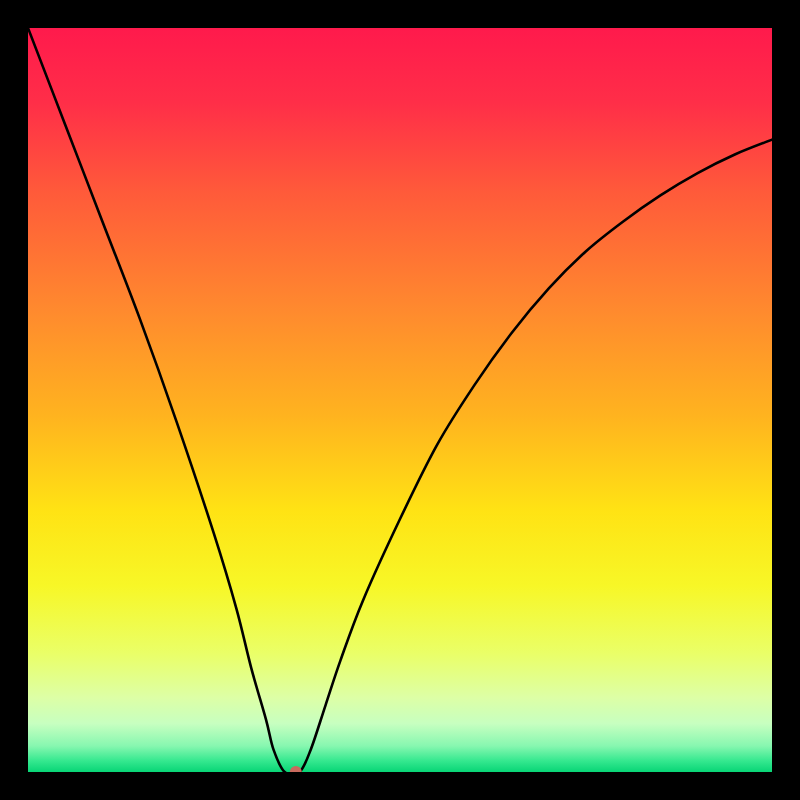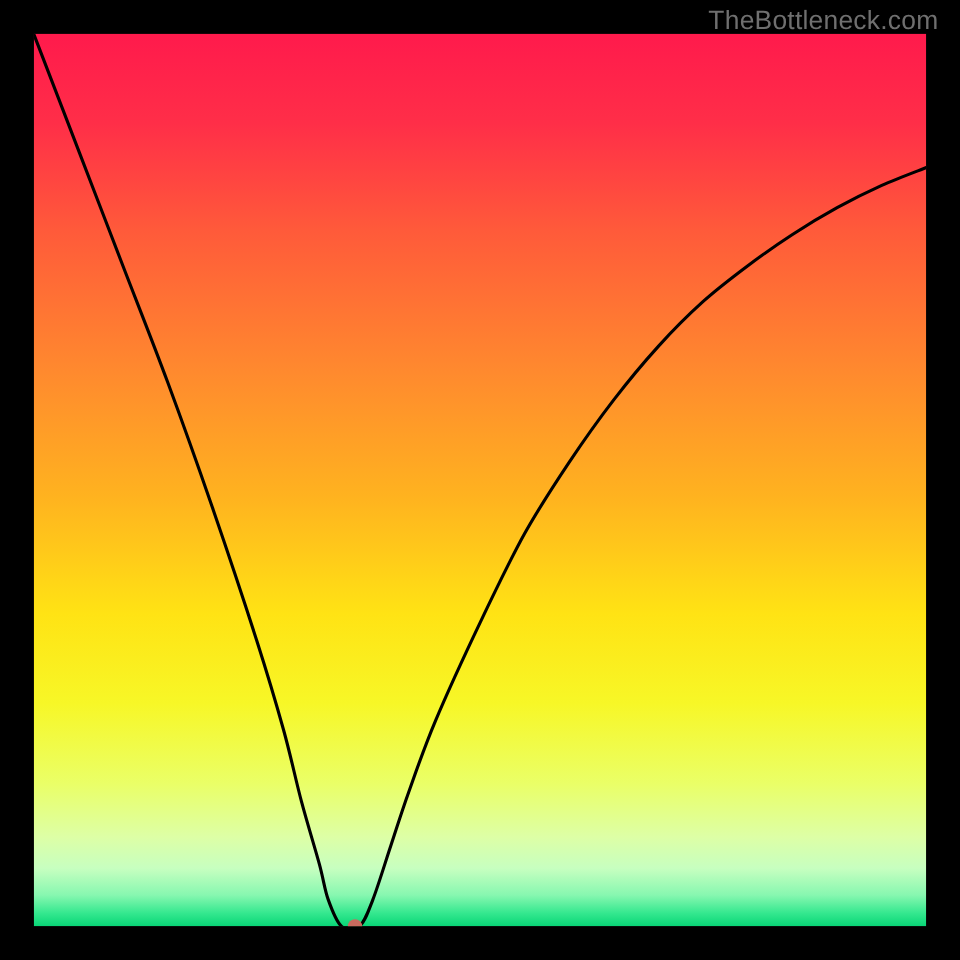--- a/index.html
+++ b/index.html
@@ -77,14 +77,13 @@
       </defs>
       <rect x="0" y="0" width="744" height="744" fill="url(#bg)"></rect>
     </svg>
 
     <svg class="curve" viewBox="0 0 744 744" preserveAspectRatio="none">
       <path id="curve-path" fill="none" stroke="#000" stroke-width="2.6" stroke-linejoin="round" stroke-linecap="round" d="M0,0 C6.2,16.120000000000005 24.800000000000004,64.48000000000002 37.2,96.72000000000003 C49.6,128.96000000000004 62.00000000000001,161.20000000000005 74.4,193.44000000000005 C86.80000000000001,225.68000000000006 99.19999999999999,256.68000000000006 111.6,290.16 C124,323.64 136.4,358.36 148.8,394.32 C161.20000000000002,430.28 176.07999999999998,474.91999999999996 186,505.91999999999996 C195.92000000000002,536.92 202.12000000000003,557.9999999999999 208.32000000000002,580.3199999999999 C214.52,602.64 218.23999999999998,621.24 223.2,639.84 C228.16,658.44 234.36,678.28 238.08,691.92 C241.8,705.56 242.42000000000002,713 245.52,721.68 C248.62,730.3599999999999 252.34,740.28 256.68,744 C261.02,747.72 267.22,747.72 271.56,744 C275.9,740.28 278.38,732.8399999999999 282.72,721.68 C287.06000000000006,710.52 292.64000000000004,691.92 297.6,677.04 C302.56,662.16 306.28,649.76 312.47999999999996,632.4 C318.67999999999995,615.04 324.88,596.44 334.8,572.88 C344.72,549.3199999999999 359.6,517.0799999999999 372,491.03999999999996 C384.4,464.99999999999994 396.80000000000007,438.96 409.20000000000005,416.64 C421.6,394.32 434,375.72 446.4,357.12 C458.79999999999995,338.52 471.20000000000005,321.16 483.6,305.04 C496,288.92 508.4,274.03999999999996 520.8,260.4 C533.1999999999999,246.76 545.6,234.36000000000004 558,223.20000000000005 C570.4,212.04000000000005 582.8000000000001,202.74000000000007 595.2,193.44000000000005 C607.6,184.14000000000004 620,175.46 632.4,167.39999999999998 C644.8,159.33999999999995 657.2,151.89999999999992 669.6,145.07999999999993 C682,138.25999999999993 694.4,132.06 706.8,126.48000000000002 C719.1999999999999,120.90000000000003 737.8,114.08000000000003 744,111.60000000000002"></path>
       <circle id="marker-dot" r="6" fill="#c96a5e" cx="267.84" cy="744"></circle>
     </svg>
   </div>
 
-  <div class="watermark">TheBottleneck.com</div>
 </div>
 
 </body></html>

